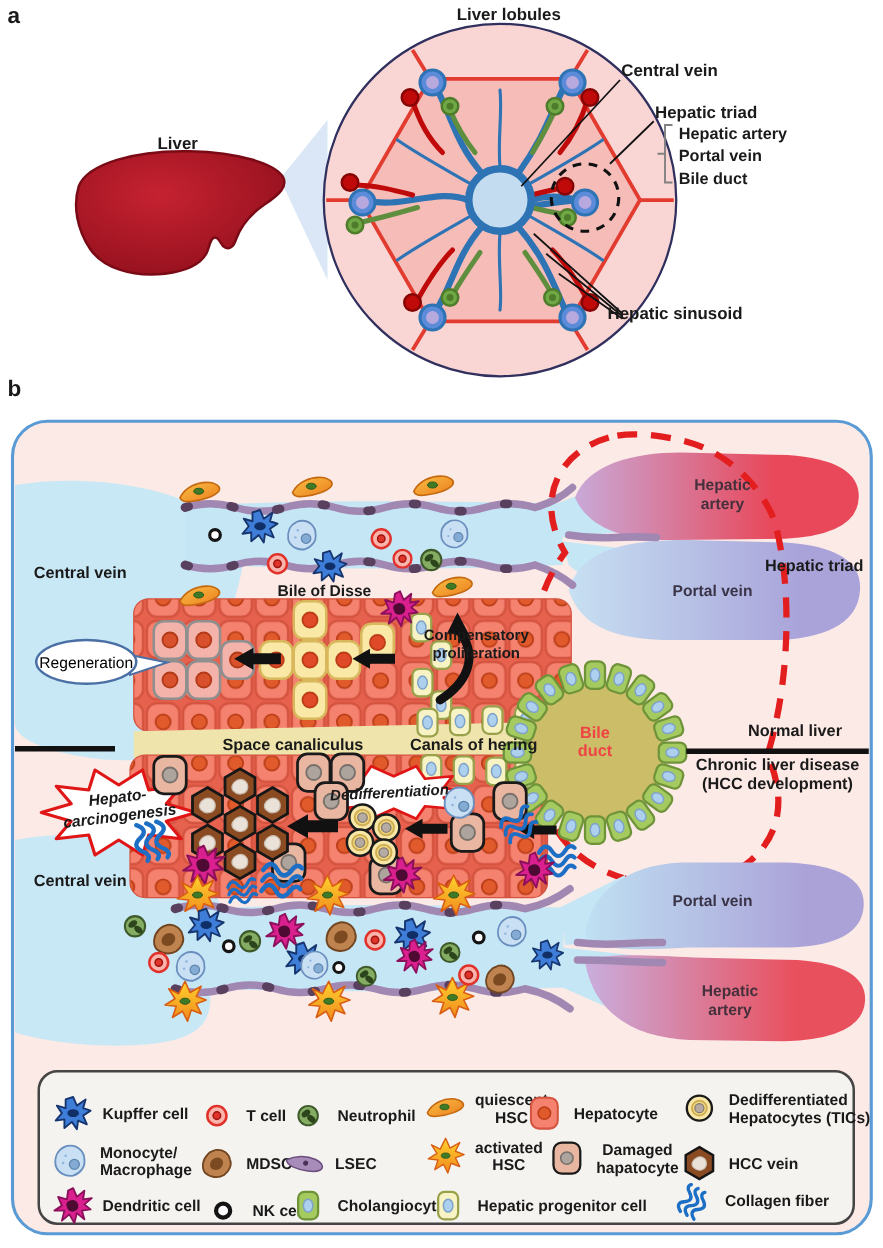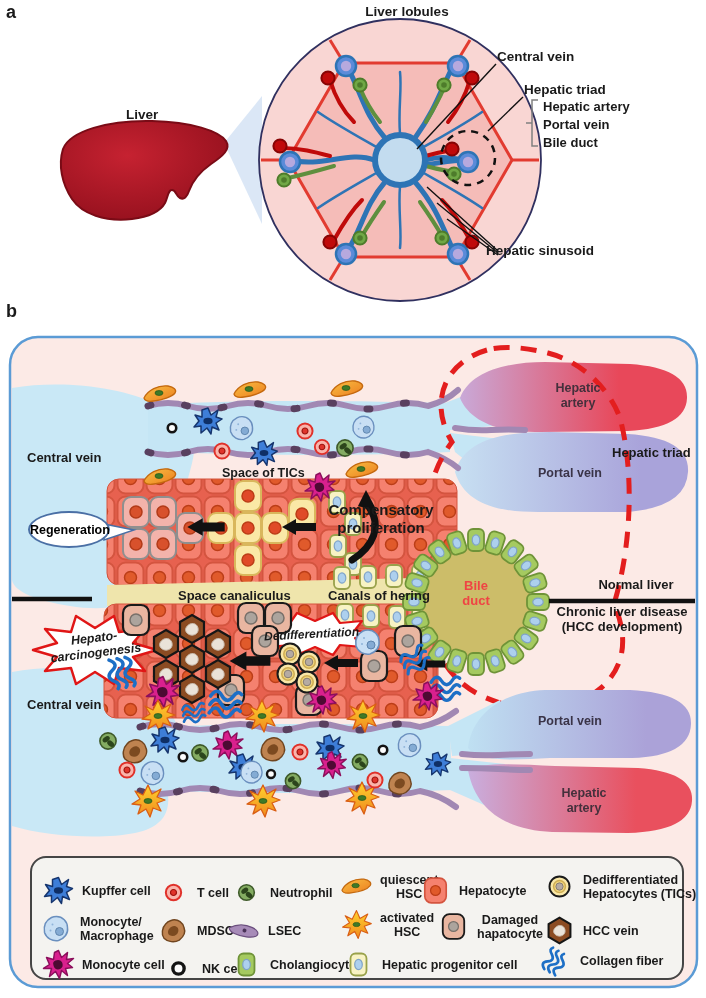--- a/index.html
+++ b/index.html
@@ -6,21 +6,21 @@
   #stage{position:relative;width:706px;height:998px;background:#fff;overflow:hidden;
          font-family:"Liberation Sans",sans-serif;}
   #art{position:absolute;left:0;top:0;z-index:1;}
   .lbl{position:absolute;z-index:3;font-weight:bold;color:#1a1a1a;line-height:1.18;
        font-size:13px;white-space:nowrap;}
   .lbl.c{text-align:center;white-space:normal;}
   .lbl span{display:block;}
   .tag{font-size:18px;}
   .it{font-style:italic;}
   .bubble{position:absolute;z-index:3;background:#fff;border:2px solid #4a6fa5;border-radius:50%;
-          display:flex;align-items:center;justify-content:flex-start;font-weight:bold;font-size:12.5px;}
+          display:flex;align-items:center;justify-content:center;font-weight:normal;font-size:12.5px;}
   #legend-box{position:absolute;left:30px;top:856px;width:650px;height:120px;z-index:2;
               background:#f4f3f0;border:2px solid #454545;border-radius:16px;}
   .lg-item{position:absolute;z-index:3;display:flex;align-items:center;gap:7px;}
   .lg-ic{width:33px;height:33px;flex:0 0 auto;}
   .lg-lab{font-weight:bold;font-size:12.5px;line-height:1.12;color:#1a1a1a;display:flex;
           flex-direction:column;white-space:nowrap;}
   .lg-lab.c{align-items:center;text-align:center;}
 </style>
 </head>
 <body>
@@ -482,25 +482,25 @@
 <div class="lbl" style="left:126px;top:107px;font-size:13.5px">Liver</div>
 <div class="lbl" style="left:497px;top:49px;font-size:13.5px">Central vein</div>
 <div class="lbl" style="left:524px;top:82px;font-size:13.5px">Hepatic triad</div>
 <div class="lbl" style="left:543px;top:99px">Hepatic artery</div>
 <div class="lbl" style="left:543px;top:117px">Portal vein</div>
 <div class="lbl" style="left:543px;top:135px">Bile duct</div>
 <div class="lbl" style="left:486px;top:243px;font-size:13.5px">Hepatic sinusoid</div>
 
 <div class="lbl tag" style="left:6px;top:301px">b</div>
 <div class="lbl" style="left:27px;top:450px">Central vein</div>
-<div class="lbl" style="left:222px;top:466px;font-size:12.5px">Space of TICs</div>
+<div class="lbl" style="left:222px;top:466px;font-size:12.5px">Bile of Disse</div>
 <div class="bubble" style="left:28px;top:511px;width:78px;height:33px">
   <span>Regeneration</span>
 </div>
-<div class="lbl c" style="left:327px;top:501px;width:108px;font-size:15px">
+<div class="lbl c" style="left:327px;top:501px;width:108px;font-size:12px">
   <span>Compensatory</span>
   <span>proliferation</span>
 </div>
 <div class="lbl" style="left:178px;top:588px">Space canaliculus</div>
 <div class="lbl" style="left:328px;top:588px">Canals of hering</div>
 <div class="lbl c" style="left:448px;top:578px;width:56px;color:#ef4444">
   <span>Bile</span>
   <span>duct</span>
 </div>
 <div class="lbl c" style="left:538px;top:381px;width:80px;font-size:12.5px;color:#45303c">
@@ -629,21 +629,21 @@
   <div class="lg-lab">
         <span>HCC vein</span>
       </div>
 </div>
 
 <div class="lg-item" style="left:42px;top:948px">
   <svg class="lg-ic" viewBox="-19 -19 38 38">
         <use href="#sym-dendritic" transform="scale(1.15)"></use>
       </svg>
   <div class="lg-lab">
-        <span>Monocyte cell</span>
+        <span>Dendritic cell</span>
       </div>
 </div>
 <div class="lg-item" style="left:162px;top:952px">
   <svg class="lg-ic" viewBox="-19 -19 38 38">
         <use href="#sym-nk" transform="scale(1.3)"></use>
       </svg>
   <div class="lg-lab">
         <span>NK cell</span>
       </div>
 </div>

